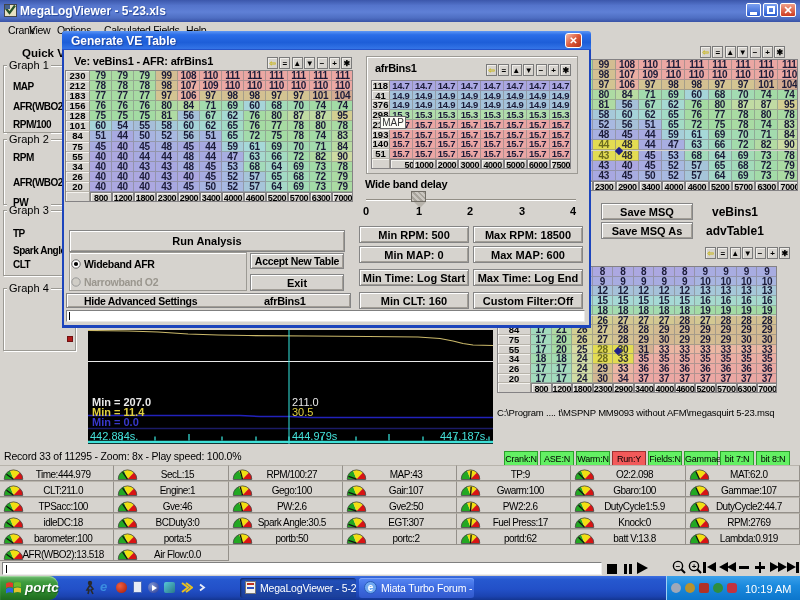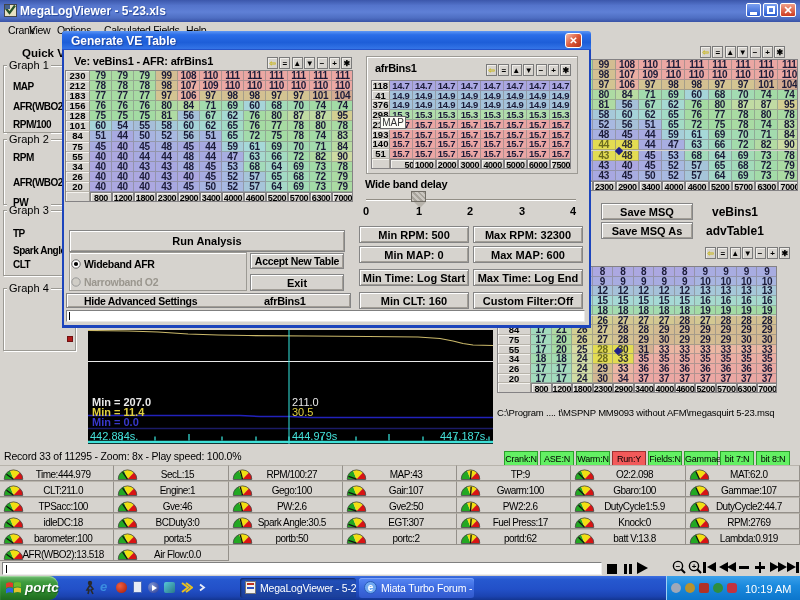--- a/index.html
+++ b/index.html
@@ -1131,21 +1131,21 @@
 <div class="txt" style="left:365px;top:178px;font-size:11px;letter-spacing:-0.3px;font-weight:bold">Wide band delay</div>
 <div class="ab" style="left:366px;top:199px;width:210px;height:2px;background:#928e86;border-bottom:1px solid #fff"></div>
 <div class="ab" style="left:411px;top:191px;width:15px;height:11px;background:repeating-linear-gradient(45deg,#cac6c0 0 2px,#a8a49c 2px 4px);border:1px solid #716d66"></div>
 <div class="ab" style="left:414px;top:202px;width:0;height:0;border-left:6.5px solid transparent;border-right:6.5px solid transparent;border-top:6px solid #b8b4ac"></div>
 <div class="txt" style="left:363px;top:205px;font-size:11px;font-weight:bold">0</div>
 <div class="txt" style="left:416px;top:205px;font-size:11px;font-weight:bold">1</div>
 <div class="txt" style="left:467px;top:205px;font-size:11px;font-weight:bold">2</div>
 <div class="txt" style="left:519px;top:205px;font-size:11px;font-weight:bold">3</div>
 <div class="txt" style="left:570px;top:205px;font-size:11px;font-weight:bold">4</div>
 <div class="btn" style="left:359px;top:226px;width:110px;height:17px;line-height:16px">Min RPM: 500</div>
-<div class="btn" style="left:473px;top:226px;width:110px;height:17px;line-height:16px">Max RPM: 32300</div>
+<div class="btn" style="left:473px;top:226px;width:110px;height:17px;line-height:16px">Max RPM: 18500</div>
 <div class="btn" style="left:359px;top:246px;width:110px;height:17px;line-height:16px">Min MAP: 0</div>
 <div class="btn" style="left:473px;top:246px;width:110px;height:17px;line-height:16px">Max MAP: 600</div>
 <div class="btn" style="left:359px;top:269px;width:110px;height:17px;line-height:16px">Min Time: Log Start</div>
 <div class="btn" style="left:473px;top:269px;width:110px;height:17px;line-height:16px">Max Time: Log End</div>
 <div class="btn" style="left:359px;top:292px;width:110px;height:17px;line-height:16px">Min CLT: 160</div>
 <div class="btn" style="left:473px;top:292px;width:110px;height:17px;line-height:16px">Custom Filter:Off</div>
 <div class="btn" style="left:69px;top:230px;width:276px;height:22px;line-height:21px">Run Analysis</div>
 <div class="ab" style="left:69px;top:252px;width:178px;height:39px;border:1px solid #9c9a94;box-shadow:inset 1px 1px 0 #fff"></div>
 <svg class="ab" style="left:71px;top:259px" width="10" height="10">
     <circle cx="5" cy="5" r="4.2" fill="#fff" stroke="#666"></circle>

